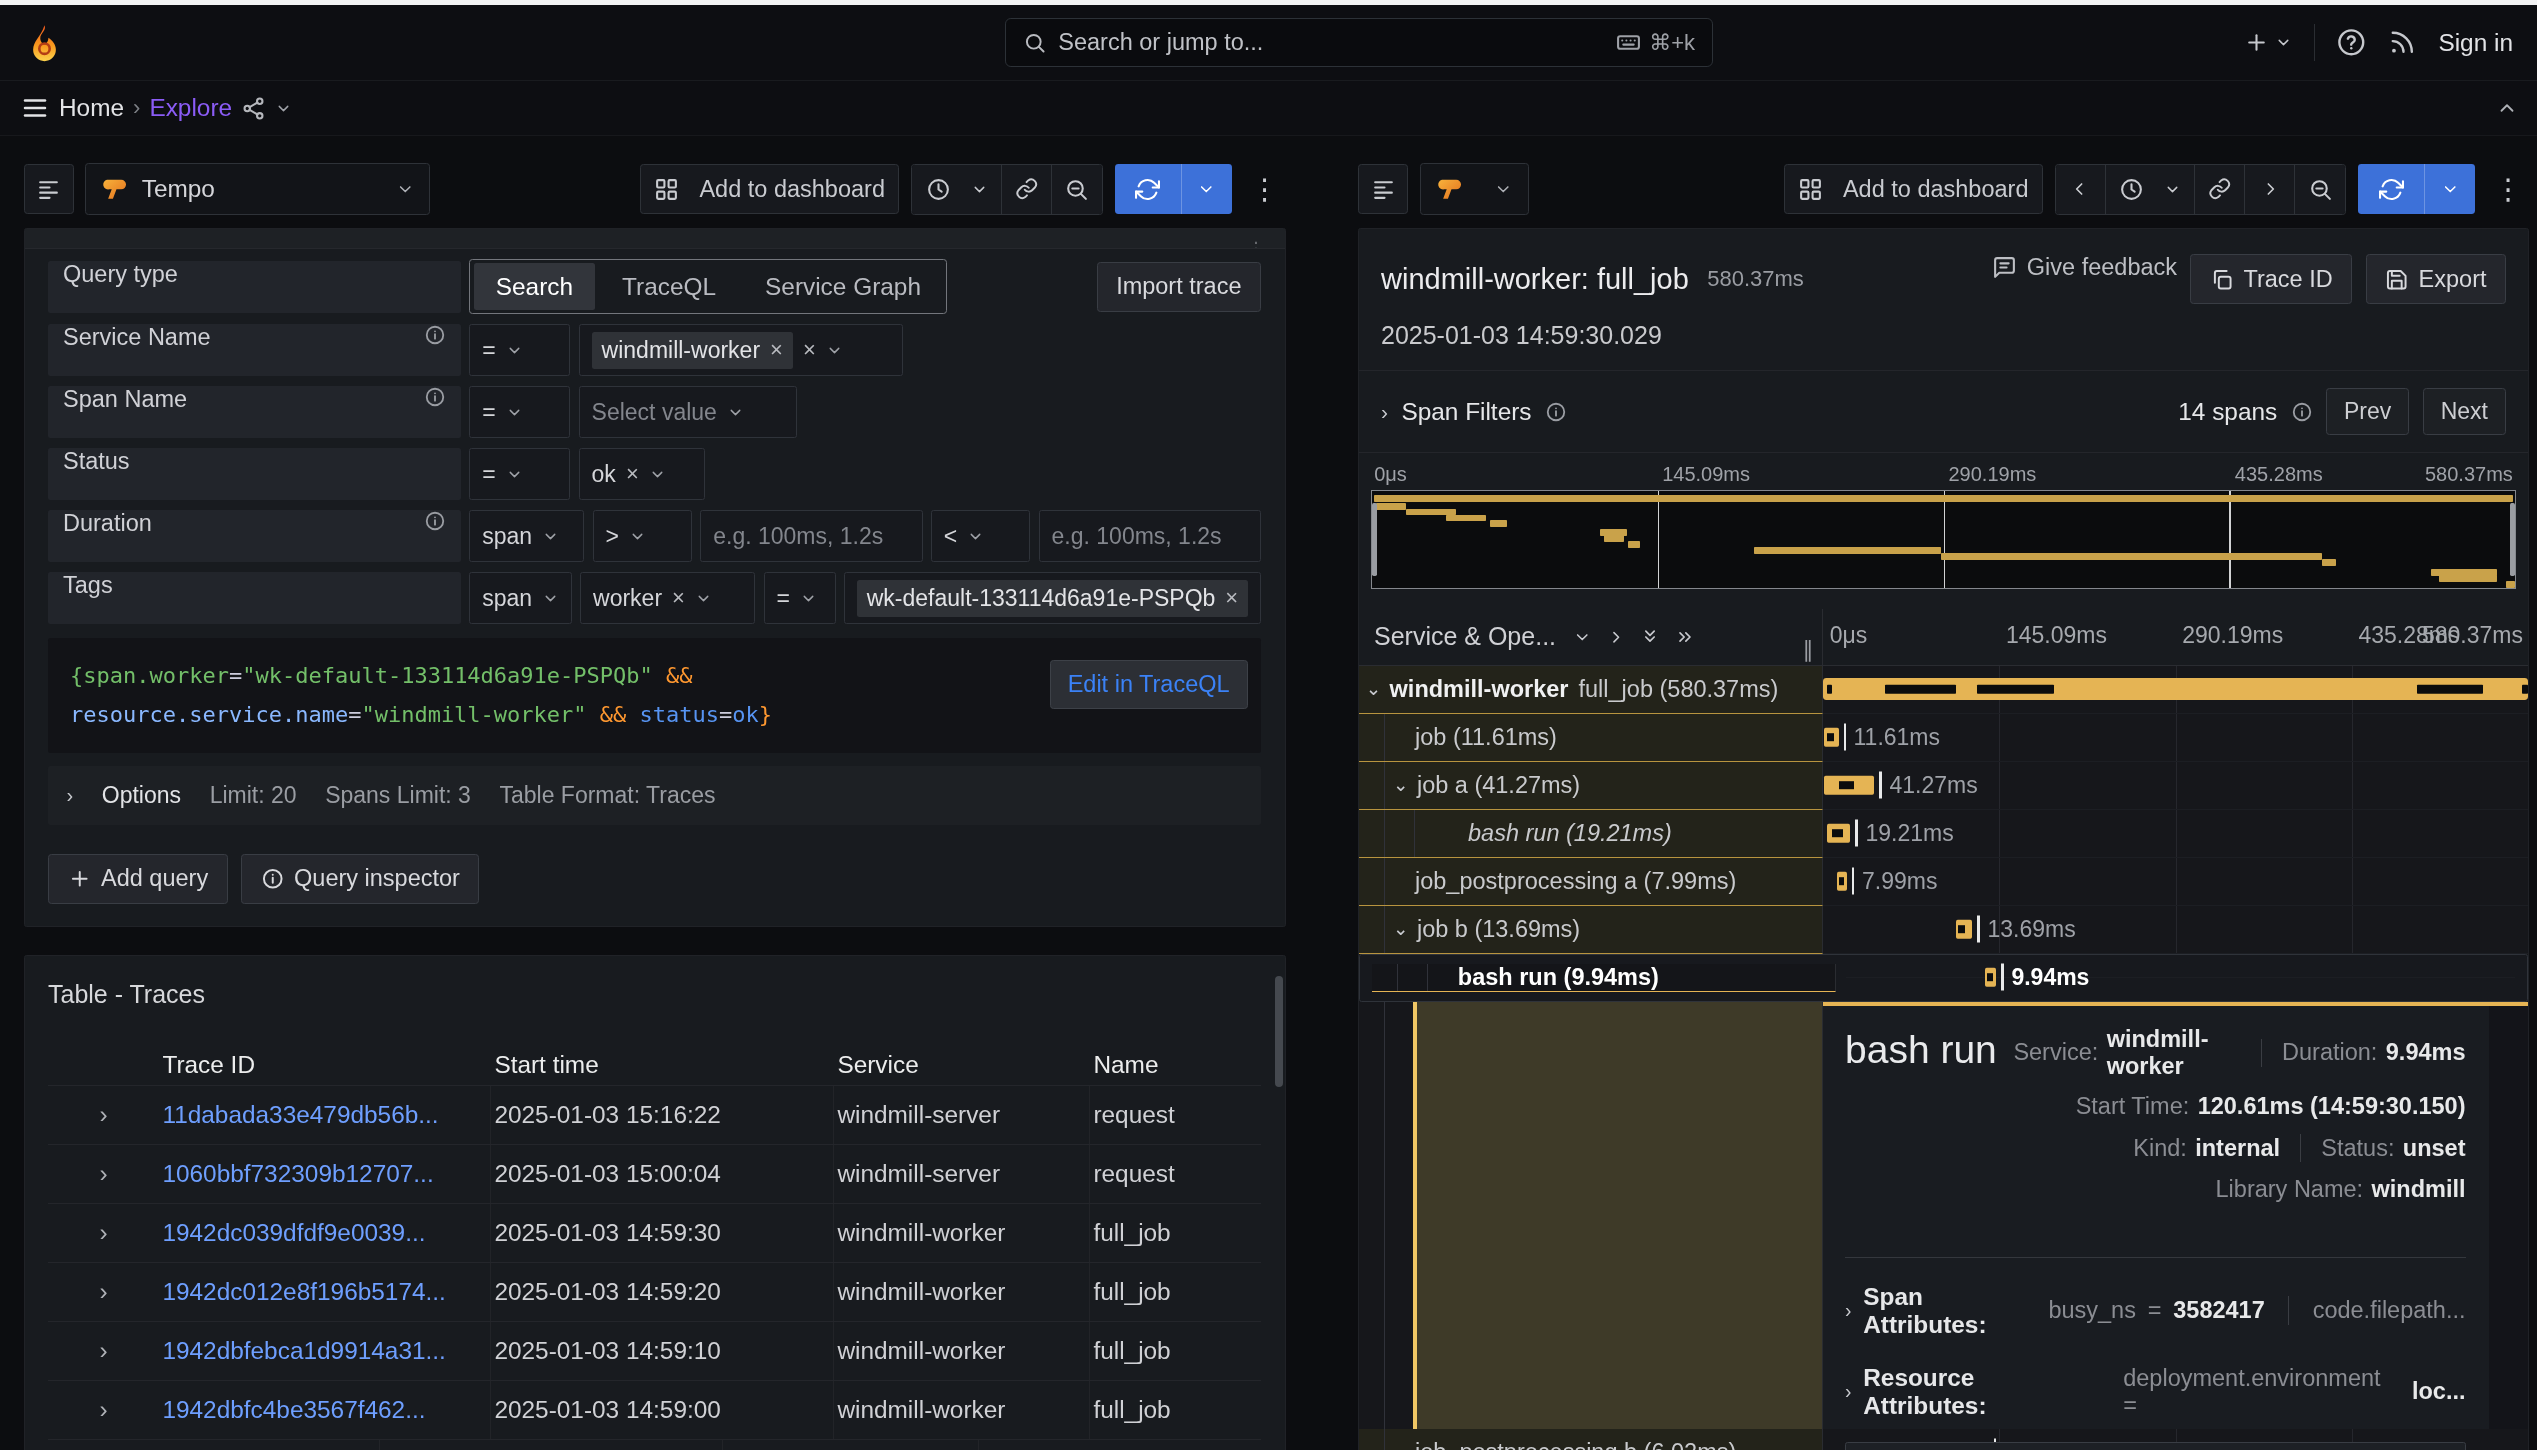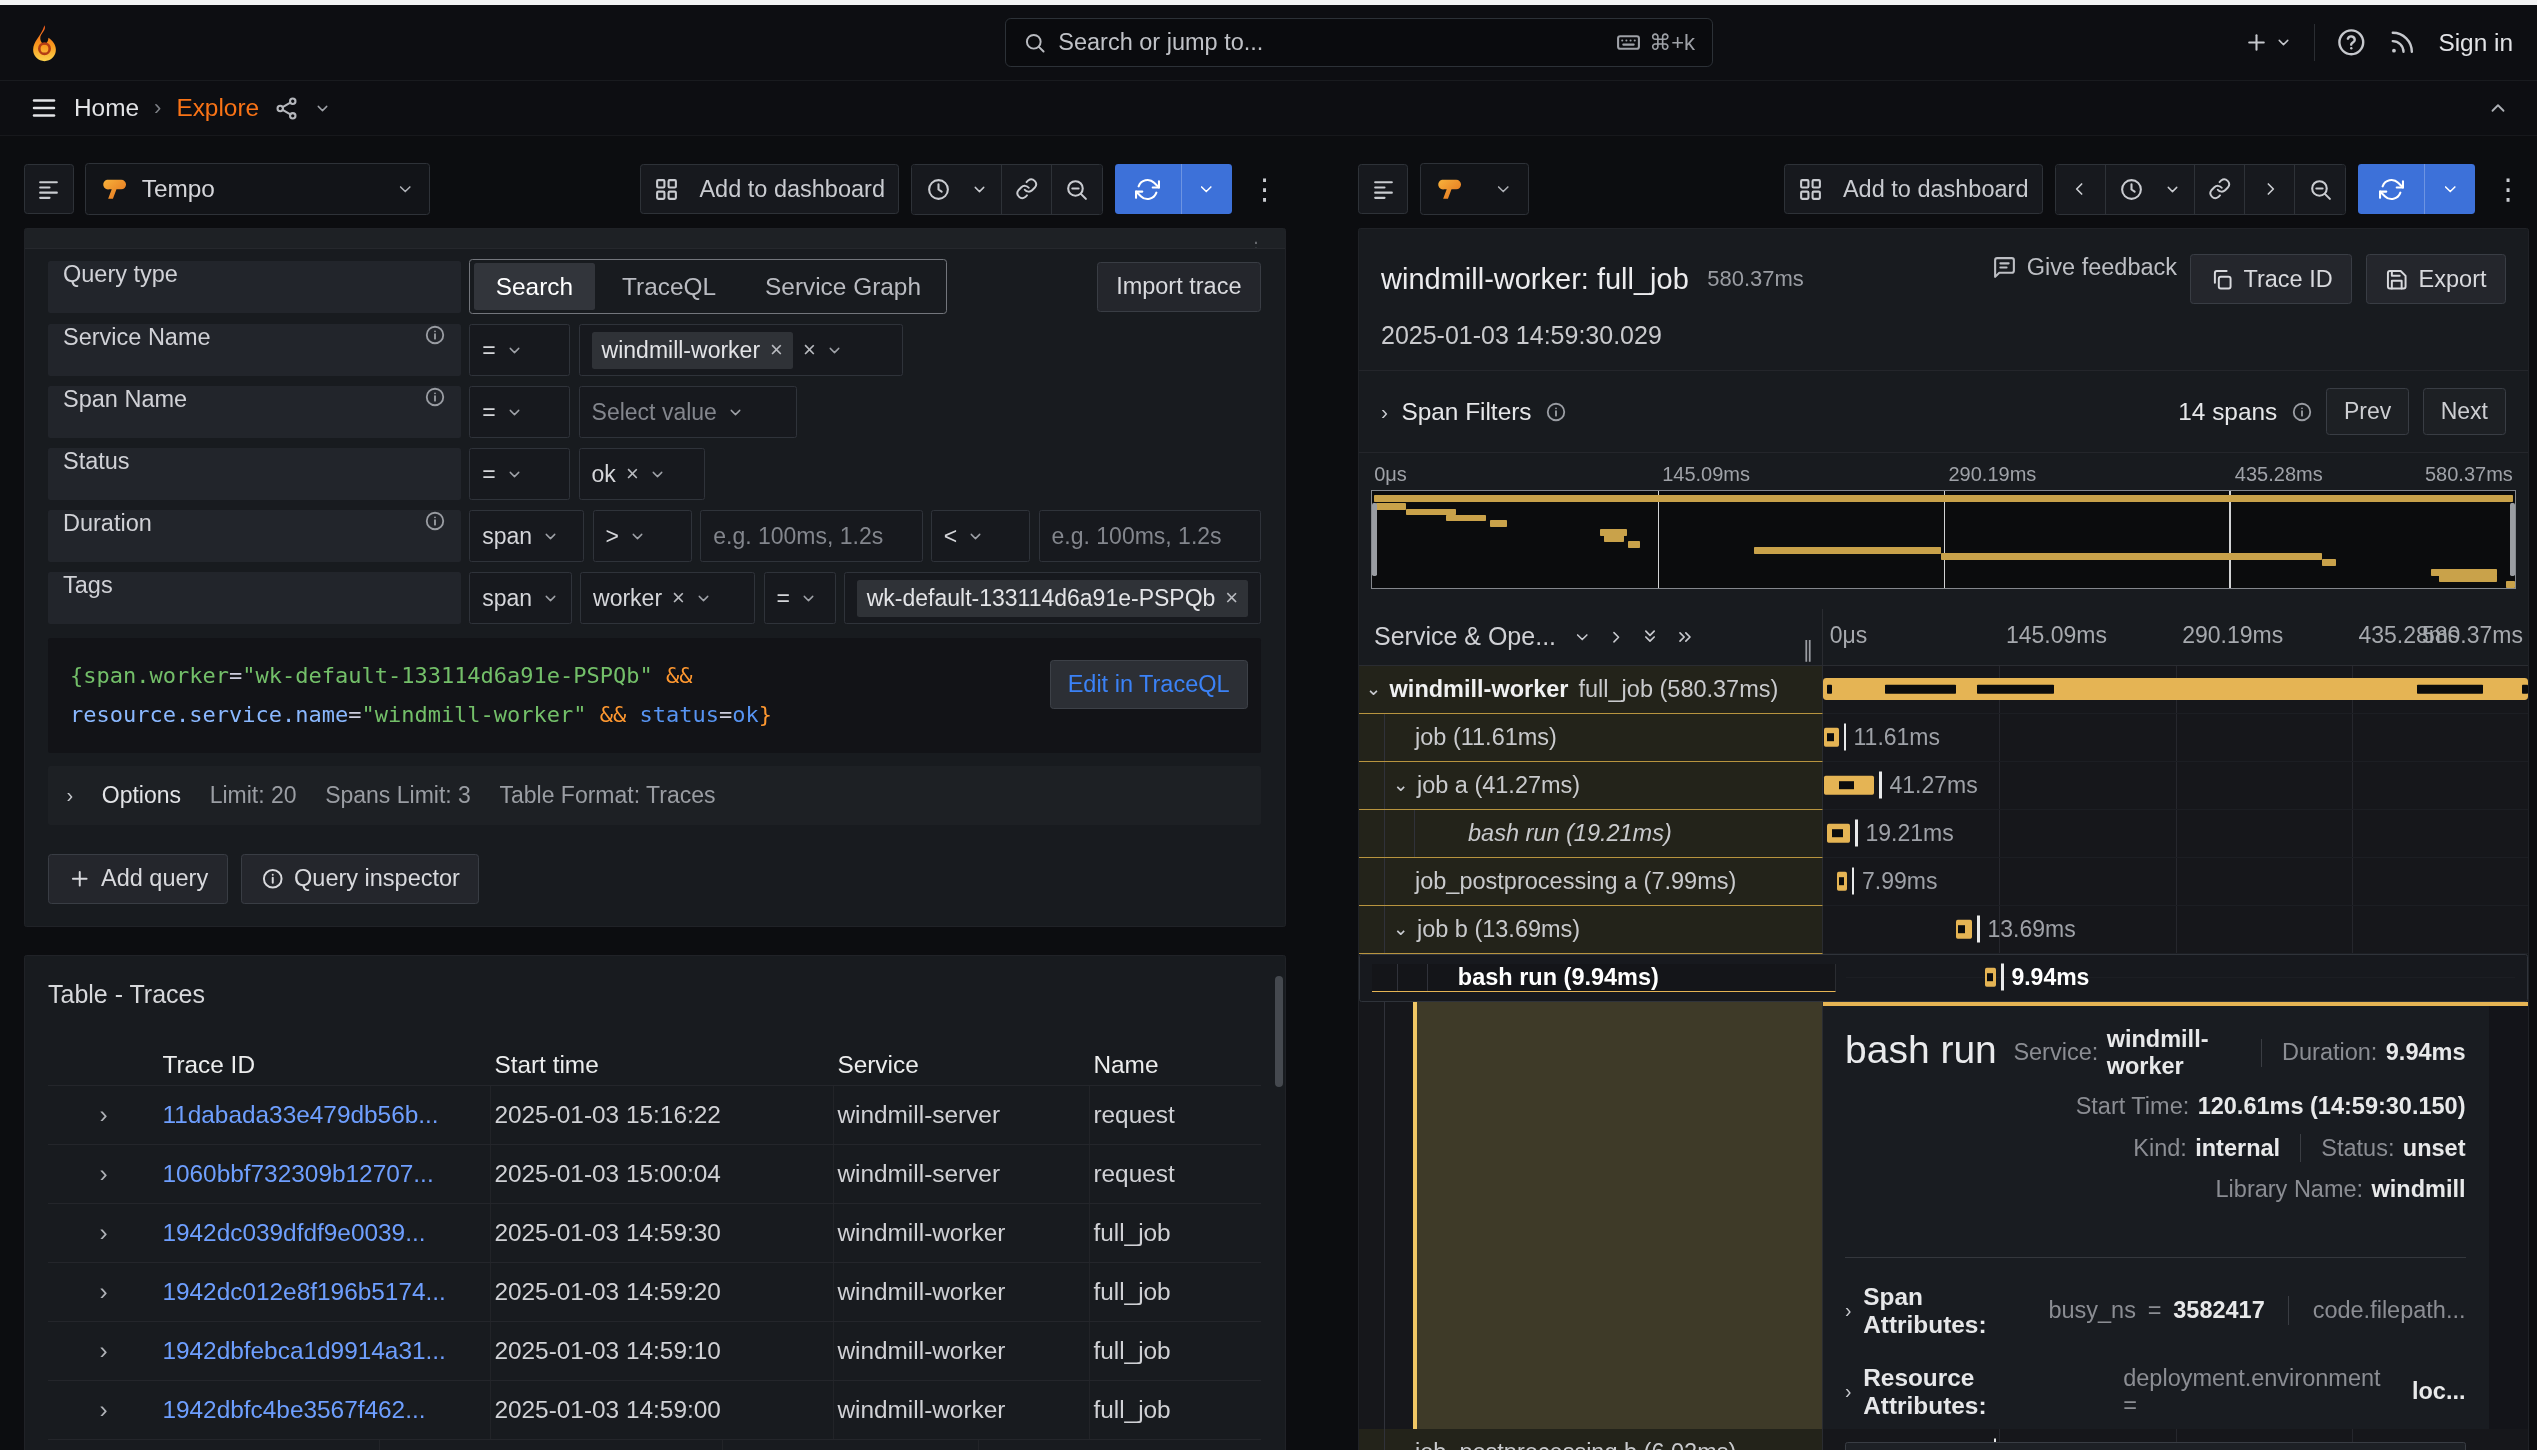--- a/index.html
+++ b/index.html
@@ -19,24 +19,24 @@
   
   .topnav{position:relative;height:76px;background:var(--nav);display:flex;align-items:center;padding:0 25px;border-bottom:0.8px solid #191b1f}
   .logo{width:39px;height:42px}
   .searchbox{position:absolute;left:1005px;top:13.4px;width:708px;height:49px;background:#0a0b0e;border:0.8px solid #2c3137;border-radius:5.9px;display:flex;align-items:center;padding:0 17px;color:#b9bbc0;gap:11.8px}
   .searchbox .ph{font-size:23.5px;color:#c0c2c7}
   .sb-right{margin-left:auto;display:flex;align-items:center;gap:8.4px;color:#9ea1a7;font-size:22px}
   .nav-right{margin-left:auto;display:flex;align-items:center;gap:22px;color:#c6c8cd}
   .nav-right .vdiv{width:0.8px;height:37px;background:#2a2d32}
   .signin{font-size:24.4px;color:#e2e3e6}
   
-  .breadbar{height:55px;background:var(--nav);display:flex;align-items:center;padding:0 29px;gap:15px;border-bottom:0.8px solid #17181c}
+  .breadbar{height:55px;background:var(--nav);display:flex;align-items:center;padding:0 20px;gap:9px;border-bottom:0.8px solid #17181c}
   .crumb-home{color:#e2e3e6;font-size:24.4px;font-weight:500}
   .crumb-sep{color:#7c7f85;font-size:22px}
-  .crumb-explore{color:#f97316;font-size:24.4px}
+  .crumb-explore{color:#8b5cf6;font-size:24.4px}
   .breadbar .upchev{margin-left:auto;color:#aeb1b6}
   
   .content{position:relative;height:1314px;background:var(--bg)}
   .pane{position:absolute;top:27px}
   .pane-left{left:23.5px;width:1262px}
   .pane-right{left:1348px;width:1181px}
   
   .toolbar{display:flex;align-items:center;gap:11.8px;height:52px;margin-bottom:13.4px}
   .tbtn{height:50px;min-width:50px;display:flex;align-items:center;justify-content:center;background:#17191e;border:0.8px solid #2e3238;border-radius:3.4px;color:#c9cbd0;padding:0 13.4px;gap:20px;font-size:23.5px}
   .tbtn.sq{padding:0;width:50px}

